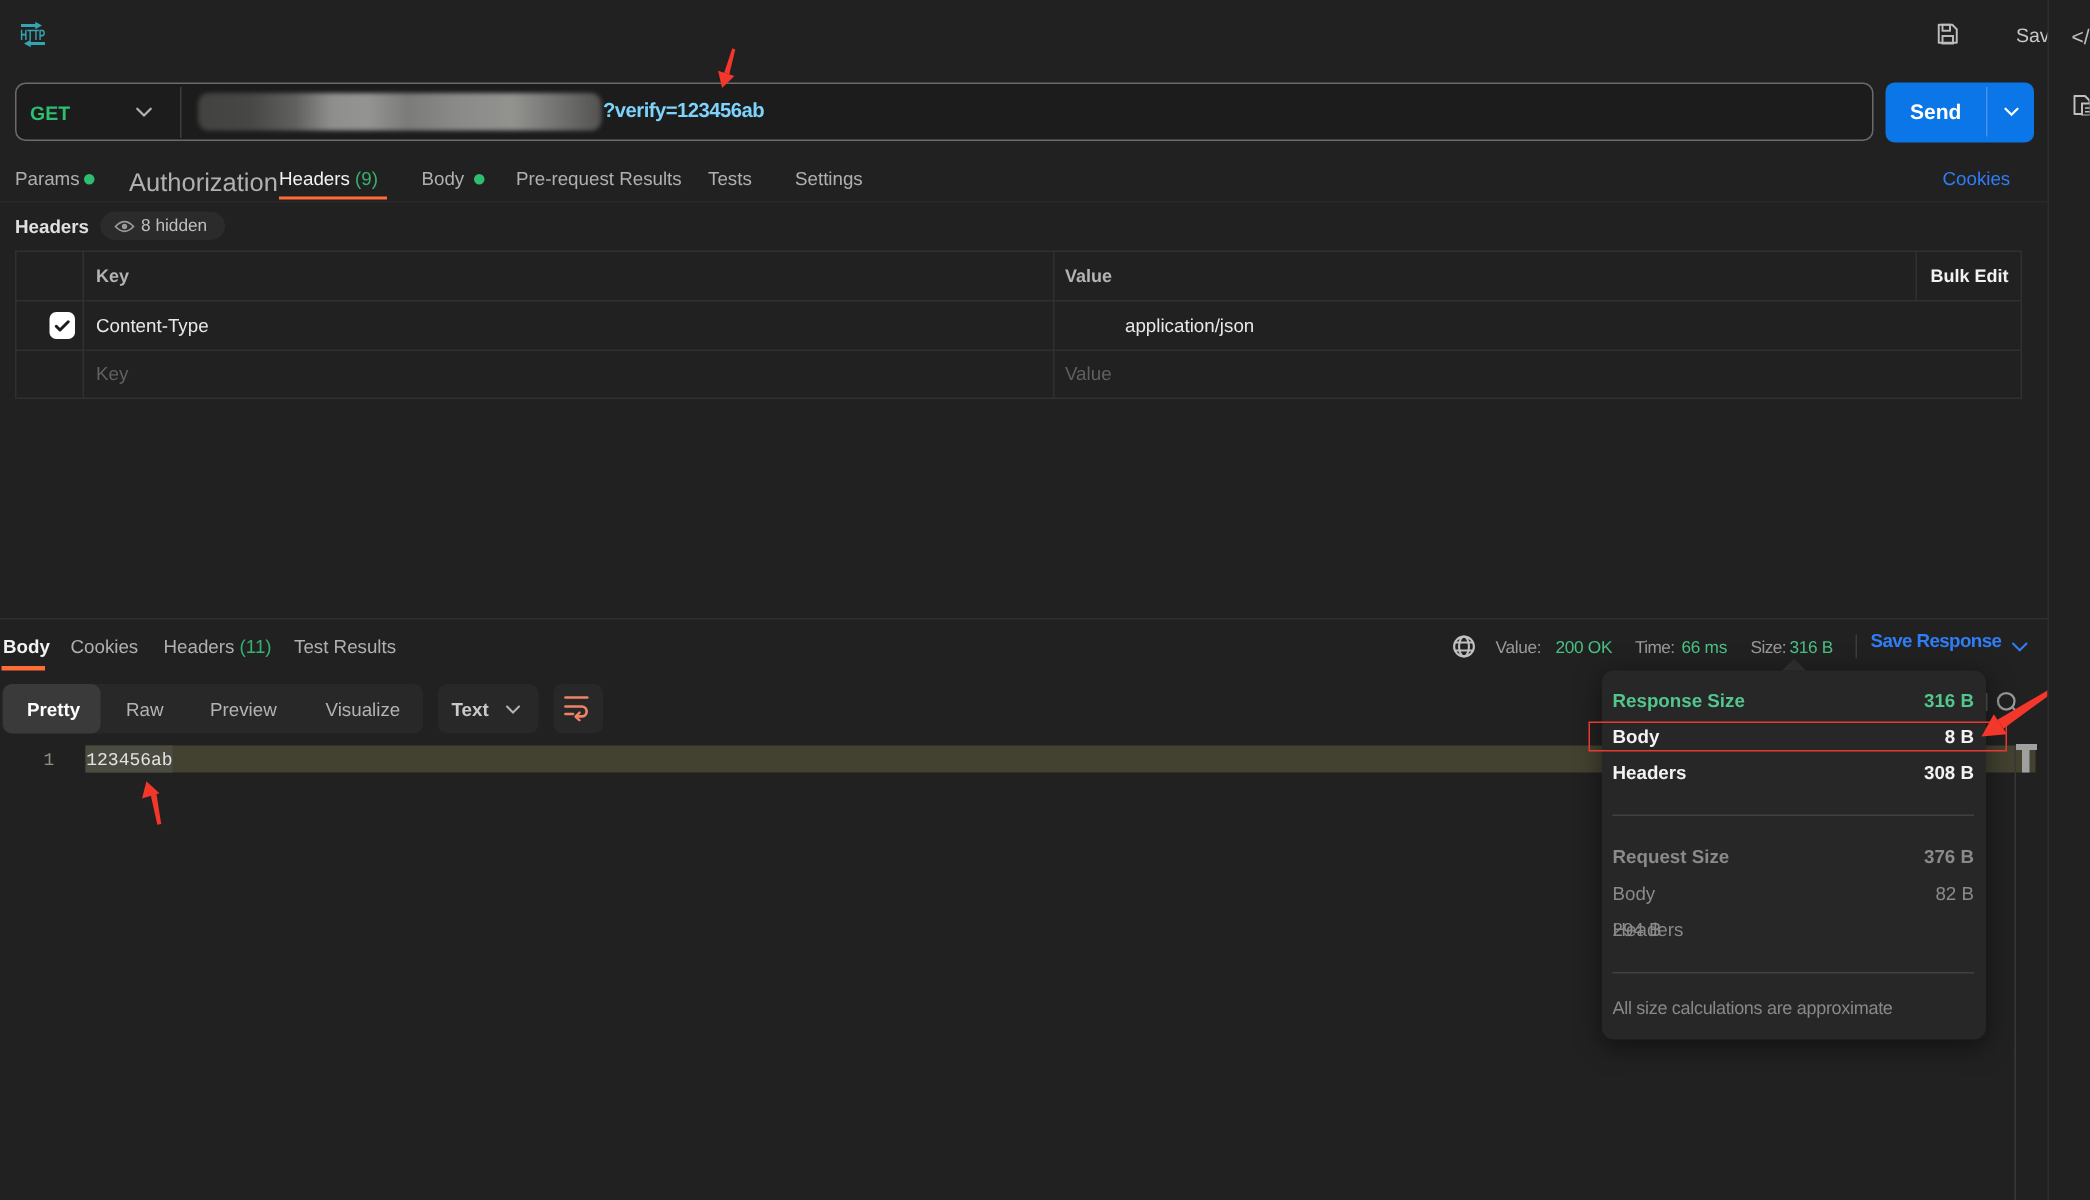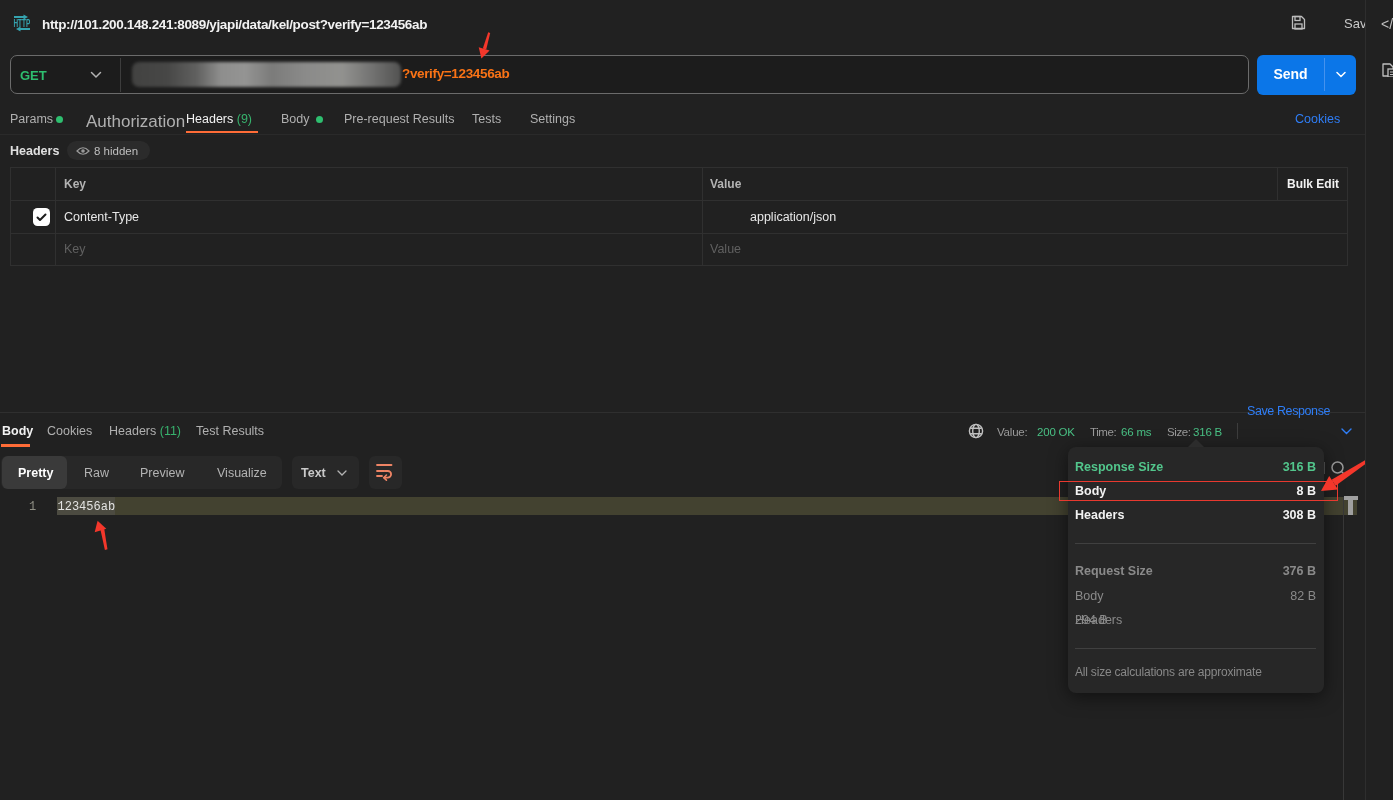--- a/index.html
+++ b/index.html
@@ -16,36 +16,35 @@
 <body>
 <div class="abs" style="left:0;top:0;width:1365px;height:800px;">
 
   <svg class="abs" style="left:13px;top:14px;" width="18" height="18" viewBox="0 0 18 18">
     <path d="M1 3 h10.5" stroke="#35a4b0" stroke-width="2" fill="none"></path>
     <path d="M10.5 0.5 L15 3 L10.5 5.5 Z" fill="#35a4b0"></path>
     <text transform="translate(0.5,12.6) scale(0.64,1)" font-family="Liberation Sans, sans-serif" font-size="10" font-weight="bold" fill="#35a4b0">HTTP</text>
     <path d="M17 15 h-10.5" stroke="#35a4b0" stroke-width="2" fill="none"></path>
     <path d="M7.5 12.5 L3 15 L7.5 17.5 Z" fill="#35a4b0"></path>
   </svg>
-  <div class="abs" style="left:42px;top:17px;font-size:13.5px;letter-spacing:-0.35px;font-weight:bold;color:#f2f2f2;">http://101.200.148.241:8089/yjapi/data/kel/post?verify=123456ab</div>
   <svg class="abs" style="left:1291px;top:15px;" width="15" height="15" viewBox="0 0 15 15">
     <path d="M1.5 1.5 h9 l3 3 v9 h-12 z" stroke="#bdbdbd" stroke-width="1.3" fill="none" stroke-linejoin="round"></path>
     <rect x="4" y="1.5" width="5" height="4" stroke="#bdbdbd" stroke-width="1.3" fill="none"></rect>
     <rect x="4" y="9" width="7" height="5" stroke="#bdbdbd" stroke-width="1.3" fill="none"></rect>
   </svg>
   <div class="abs" style="left:1344px;top:16px;font-size:13px;color:#c9c9c9;">Save</div>
 
   <div class="abs" style="left:10px;top:55px;width:1239px;height:39px;border:1px solid #6b6b6b;border-radius:7px;background:#1c1c1c;"></div>
   <div class="abs" style="left:20px;top:68px;font-size:13px;font-weight:bold;color:#2ebe6f;">GET</div>
   <svg class="abs" style="left:90px;top:71px;" width="12" height="8" viewBox="0 0 12 8">
     <path d="M1.5 1.5 L6 6 L10.5 1.5" stroke="#b3b3b3" stroke-width="1.5" fill="none" stroke-linecap="round"></path>
   </svg>
   <div class="abs" style="left:120px;top:58px;width:1px;height:34px;background:#3d3d3d;"></div>
   <div class="abs" style="left:132px;top:62px;width:269px;height:25px;border-radius:7px;background:linear-gradient(90deg,#424241 0%,#474746 13%,#60605f 24%,#8e8e8d 33%,#949493 42%,#7b7b7a 52%,#8a8a89 64%,#92928f 78%,#70706f 90%,#525251 100%);filter:blur(1.5px);"></div>
-  <div class="abs" style="left:402px;top:66px;font-size:13.5px;letter-spacing:-0.35px;font-weight:bold;color:#f97316;">?verify=123456ab</div>
+  <div class="abs" style="left:402px;top:66px;font-size:13.5px;letter-spacing:-0.35px;font-weight:bold;color:#7dd3fc;">?verify=123456ab</div>
 
   <div class="abs" style="left:1257px;top:55px;width:99px;height:39.5px;background:#0b76e8;border-radius:6px;"></div>
   <div class="abs" style="left:1257px;top:66px;width:67px;text-align:center;font-size:14px;font-weight:bold;color:#fff;">Send</div>
   <div class="abs" style="left:1324px;top:58px;width:1px;height:33px;background:#4592ee;"></div>
   <svg class="abs" style="left:1336px;top:71px;" width="10" height="8" viewBox="0 0 10 8">
     <path d="M1 1.5 L5 5.5 L9 1.5" stroke="#fff" stroke-width="1.5" fill="none" stroke-linecap="round"></path>
   </svg>
 
   <div class="abs" style="top:134px;left:0;width:1365px;height:1px;background:#2a2a2a;"></div>
   <div class="abs grey" style="left:10px;top:112px;font-size:12.5px;">Params</div>
@@ -99,21 +98,21 @@
     <ellipse cx="8" cy="8" rx="3.3" ry="6.6" stroke="#c0c0c0" stroke-width="1.4" fill="none"></ellipse>
     <path d="M2.2 5.3 h11.6 M2.2 10.7 h11.6" stroke="#c0c0c0" stroke-width="1.4" fill="none"></path>
   </svg>
   <div class="abs" style="left:997px;top:426px;font-size:11.5px;letter-spacing:-0.2px;color:#9a9a9a;">Value:</div>
   <div class="abs sgreen" style="left:1037px;top:426px;font-size:11.5px;letter-spacing:-0.2px;">200 OK</div>
   <div class="abs" style="left:1090px;top:426px;font-size:11.5px;letter-spacing:-0.4px;color:#9a9a9a;">Time:</div>
   <div class="abs sgreen" style="left:1121px;top:426px;font-size:11.5px;letter-spacing:-0.2px;">66 ms</div>
   <div class="abs" style="left:1167px;top:426px;font-size:11.5px;letter-spacing:-0.4px;color:#9a9a9a;">Size:</div>
   <div class="abs sgreen" style="left:1193px;top:426px;font-size:11.5px;letter-spacing:-0.2px;">316 B</div>
   <div class="abs" style="left:1237px;top:423px;width:1px;height:16px;background:#3d3d3d;"></div>
-  <div class="abs" style="left:1247px;top:404px;font-size:12.5px;letter-spacing:-0.4px;font-weight:normal;color:#2f7ef7;">Save Response</div>
+  <div class="abs" style="left:1247px;top:420px;font-size:12.5px;letter-spacing:-0.4px;font-weight:bold;color:#2f7ef7;">Save Response</div>
   <svg class="abs" style="left:1341px;top:428px;" width="11" height="7" viewBox="0 0 11 7">
     <path d="M1 1 L5.5 5.5 L10 1" stroke="#2f7ef7" stroke-width="1.4" fill="none" stroke-linecap="round"></path>
   </svg>
 
   <div class="abs" style="left:1px;top:456px;width:281px;height:33px;background:#282828;border-radius:6px;"></div>
   <div class="abs" style="left:2px;top:456px;width:65px;height:33px;background:#3a3a3a;border-radius:6px;"></div>
   <div class="abs" style="left:18px;top:466px;font-size:12.5px;font-weight:bold;color:#ffffff;">Pretty</div>
   <div class="abs" style="left:84px;top:466px;font-size:12.5px;color:#b3b3b3;">Raw</div>
   <div class="abs" style="left:140px;top:466px;font-size:12.5px;color:#b3b3b3;">Preview</div>
   <div class="abs" style="left:217px;top:466px;font-size:12.5px;color:#b3b3b3;">Visualize</div>

